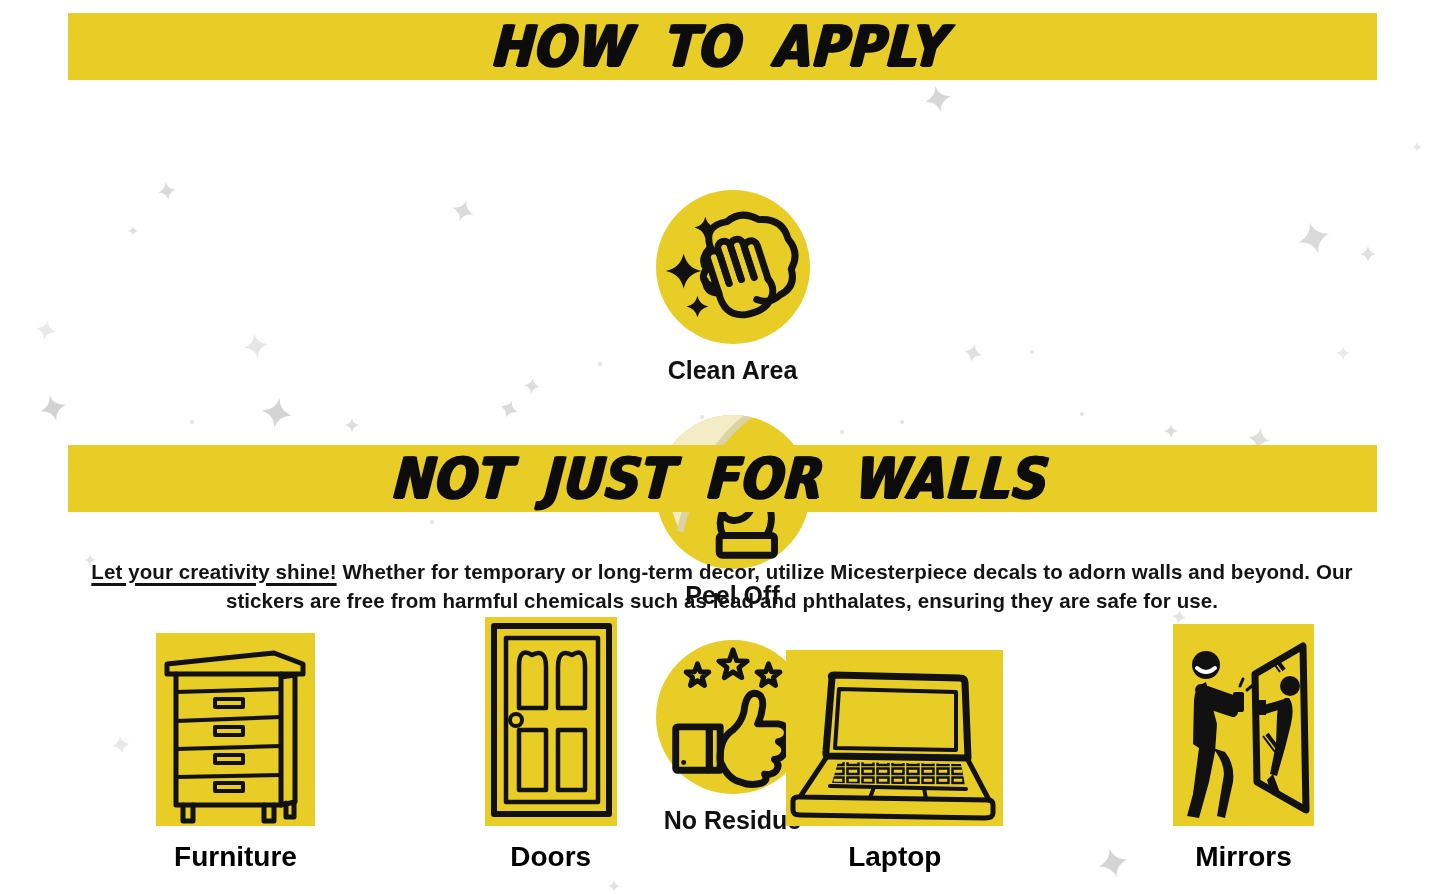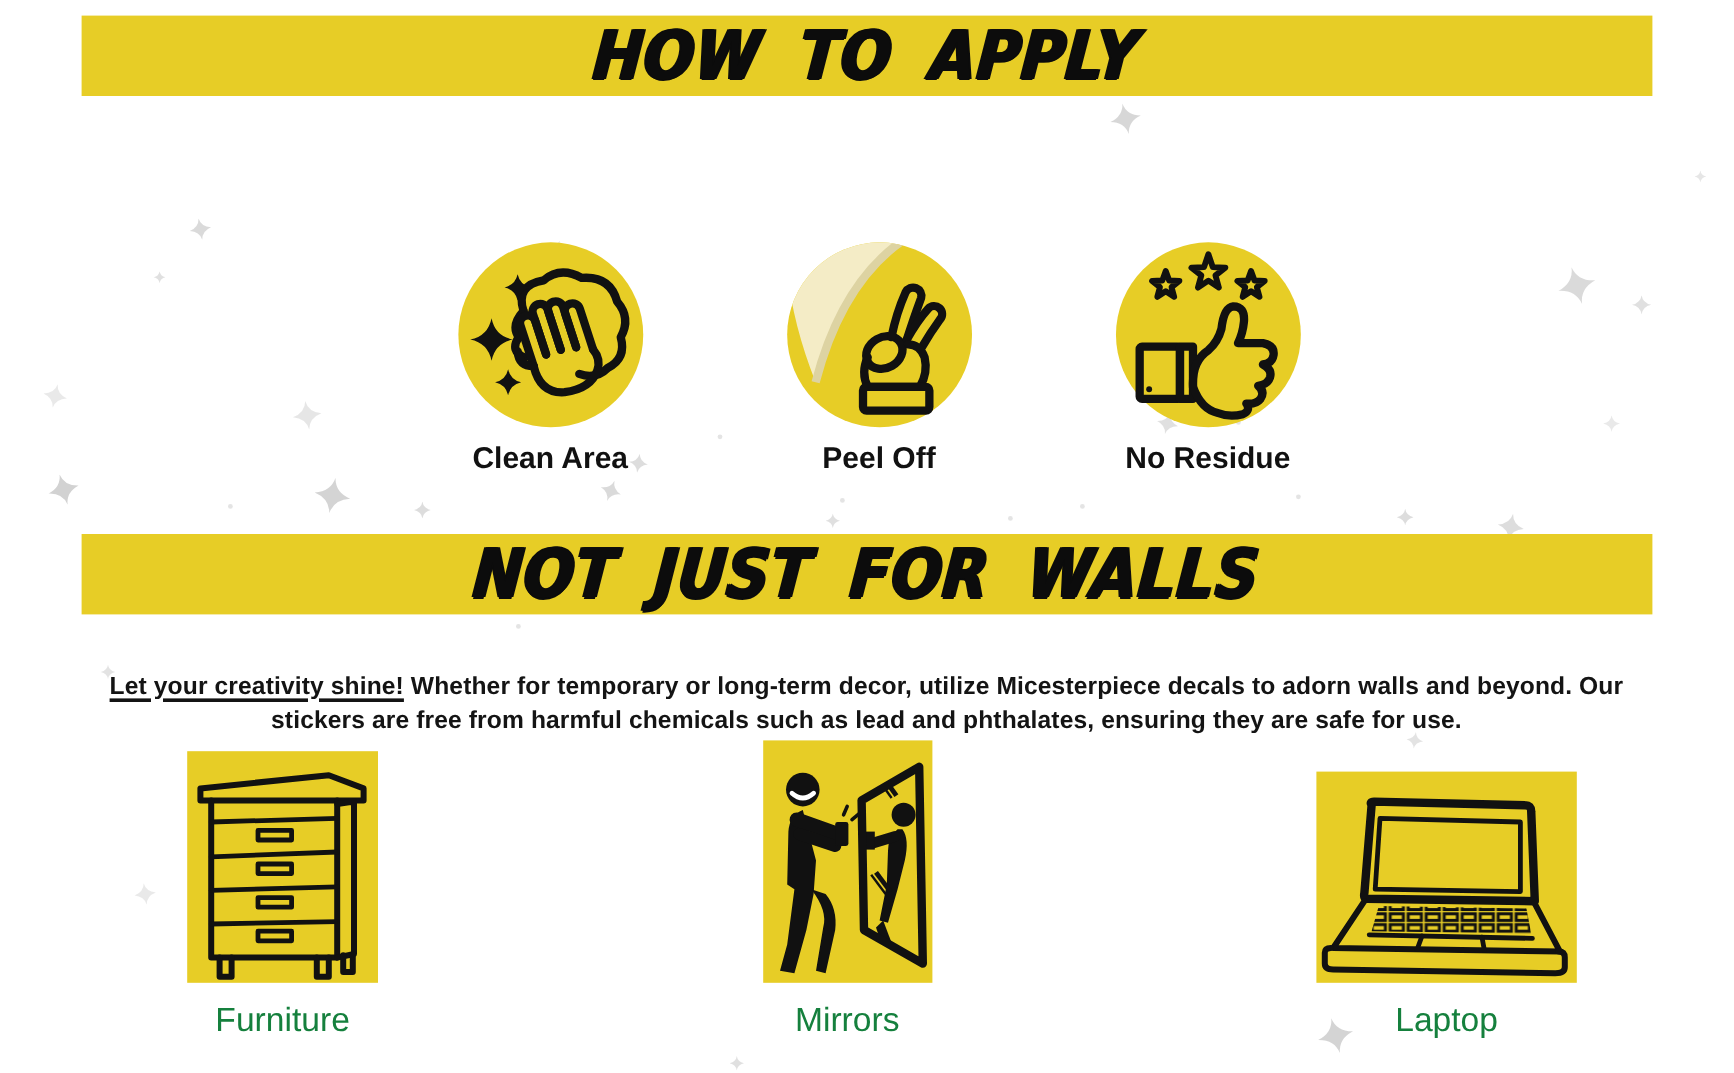--- a/index.html
+++ b/index.html
@@ -39,23 +39,23 @@
   }
   #intro-apply{top:103px;}
   #intro-walls{top:536px;}
   .intro .lead{
     text-decoration:underline;
     text-decoration-thickness:2.5px;
     text-underline-offset:3.5px;
   }
 
   .steps{
-    position:absolute; top:200px; left:50%;
+    position:absolute; top:188px; left:50%;
     transform:translateX(calc(-50% + 10px));
-    display:flex; gap:116px;
+    display:flex; gap:30px;flex-direction:column;
   }
   .step{width:158px; display:flex; flex-direction:column; align-items:center;}
   .step-badge{width:158px; height:158px;}
   .step-badge svg{width:100%; height:100%; display:block;}
   .step-label{
     margin-top:12px; font-size:25px; font-weight:bold;
     white-space:nowrap; line-height:1; color:#111;
   }
 
   .tiles{
@@ -64,22 +64,22 @@
   }
   .tile-item{display:flex; flex-direction:column; align-items:center;}
   .tile{background:var(--yellow);}
   .tile svg{width:100%; height:100%; display:block;}
   .t-furniture{width:159px;height:193px;}
   .t-appliances{width:106px;height:208px;}
   .t-doors{width:132px;height:209px;}
   .t-mirrors{width:141px;height:202px;}
   .t-laptop{width:217px;height:176px;}
   .tile-label{
-    margin-top:17px; font-size:28px; font-weight:normal;
-    white-space:nowrap; line-height:1; color:#15803d;
+    margin-top:17px; font-size:28px; font-weight:bold;
+    white-space:nowrap; line-height:1; color:#000000;
   }
 </style>
 </head>
 <body>
 
 <div class="page">
   <div class="sparkle-layer" id="sparkle-layer">
       <svg viewBox="0 0 100 100" style="position: absolute; left: 40px; top: 395px; width: 26px; height: 26px; opacity: 0.75; transform: rotate(-15deg);">
         <path d="M50,0 Q56,40 100,50 Q56,60 50,100 Q44,60 0,50 Q44,40 50,0 Z" fill="#c3c3c3"></path>
       </svg>
@@ -271,20 +271,58 @@
               <path stroke-width="5" d="M27,172 L27,188 L37,188 L37,172"></path>
               <path stroke-width="5" d="M108,172 L108,188 L118,188 L118,172"></path>
               <path stroke-width="5" d="M130,170 L130,184 L138,184 L138,169"></path>
             </g>
           </svg>
         </div>
         <div class="tile-label">Furniture</div>
       </div>
 
 
+      <div class="tile-item">
+        <div class="tile t-doors">
+          <svg viewBox="0 0 132 209">
+            <g fill="none" stroke="#111" stroke-linecap="round" stroke-linejoin="round">
+              <rect x="9" y="9" width="115" height="188" stroke-width="6"></rect>
+              <rect x="21" y="21" width="92" height="164" stroke-width="4.5"></rect>
+              <path stroke-width="4.5" d="M34,91 L34,49 Q34,30 47,38 Q61,31 61,50 L61,91 Z"></path>
+              <path stroke-width="4.5" d="M73,91 L73,50 Q73,31 87,38 Q100,30 100,49 L100,91 Z"></path>
+              <rect x="34" y="113" width="27" height="60" stroke-width="4.5"></rect>
+              <rect x="73" y="113" width="27" height="60" stroke-width="4.5"></rect>
+              <circle cx="31" cy="103" r="6" stroke-width="4"></circle>
+            </g>
+          </svg>
+        </div>
+        <div class="tile-label">Doors</div>
+      </div>
+
+      <div class="tile-item">
+        <div class="tile t-laptop">
+          <svg viewBox="0 0 217 176">
+            <defs>
+              <pattern id="keys" width="15" height="9" patternUnits="userSpaceOnUse">
+                <rect x="1.5" y="1.5" width="11" height="5.5" fill="none" stroke="#111" stroke-width="2.5"></rect>
+              </pattern>
+            </defs>
+            <g fill="none" stroke="#111" stroke-linecap="round" stroke-linejoin="round">
+              <path stroke-width="7" d="M46,28 Q44,25 48,25 L174,28 Q179,28 179,33 L182,108 L42,106 Q39,106 40,101 Z"></path>
+              <path stroke-width="4" d="M53,39 L170,42 L170,100 L49,98 Z"></path>
+              <path stroke-width="5" d="M40,108 L14,147 L203,150 L182,110"></path>
+              <path stroke-width="5" d="M12,147 Q7,147 7,151 L7,160 Q7,165 14,165 L199,168 Q207,168 207,163 L207,155 Q207,150 202,150"></path>
+              <path stroke-width="4" d="M44,136 L180,139"></path>
+              <path stroke-width="4" d="M88,137 L84,148 M138,138 L140,149"></path>
+            </g>
+            <path d="M52,112 L175,114 L179,135 L46,133 Z" fill="url(#keys)"></path>
+          </svg>
+        </div>
+        <div class="tile-label">Laptop</div>
+      </div>
 
       <div class="tile-item">
         <div class="tile t-mirrors">
           <svg viewBox="0 0 141 202">
             <defs>
                 <clipPath id="mirclip">
                   <path d="M82,50 L130,22 L133,186 L84,158 Z"></path>
                 </clipPath>
               </defs>
             <g clip-path="url(#mirclip)">
@@ -305,37 +343,15 @@
             <path d="M28,66 L62,78" stroke="#111" stroke-width="12" stroke-linecap="round"></path>
             <path d="M30,78 L60,88" stroke="#111" stroke-width="10" stroke-linecap="round"></path>
             <path d="M40,124 Q54,142 50,156 L44,192 L52,194 L60,158 Q62,140 52,128 Z" fill="#111"></path>
             <rect x="60" y="68" width="11" height="20" rx="2" fill="#111"></rect>
             <path d="M67,62 L70,55 M74,66 L80,61" stroke="#111" stroke-width="3" stroke-linecap="round"></path>
           </svg>
         </div>
         <div class="tile-label">Mirrors</div>
       </div>
 
-      <div class="tile-item">
-        <div class="tile t-laptop">
-          <svg viewBox="0 0 217 176">
-            <defs>
-              <pattern id="keys" width="15" height="9" patternUnits="userSpaceOnUse">
-                <rect x="1.5" y="1.5" width="11" height="5.5" fill="none" stroke="#111" stroke-width="2.5"></rect>
-              </pattern>
-            </defs>
-            <g fill="none" stroke="#111" stroke-linecap="round" stroke-linejoin="round">
-              <path stroke-width="7" d="M46,28 Q44,25 48,25 L174,28 Q179,28 179,33 L182,108 L42,106 Q39,106 40,101 Z"></path>
-              <path stroke-width="4" d="M53,39 L170,42 L170,100 L49,98 Z"></path>
-              <path stroke-width="5" d="M40,108 L14,147 L203,150 L182,110"></path>
-              <path stroke-width="5" d="M12,147 Q7,147 7,151 L7,160 Q7,165 14,165 L199,168 Q207,168 207,163 L207,155 Q207,150 202,150"></path>
-              <path stroke-width="4" d="M44,136 L180,139"></path>
-              <path stroke-width="4" d="M88,137 L84,148 M138,138 L140,149"></path>
-            </g>
-            <path d="M52,112 L175,114 L179,135 L46,133 Z" fill="url(#keys)"></path>
-          </svg>
-        </div>
-        <div class="tile-label">Laptop</div>
-      </div>
-
     </div>
   </div>
 </div>
 
 </body></html>

